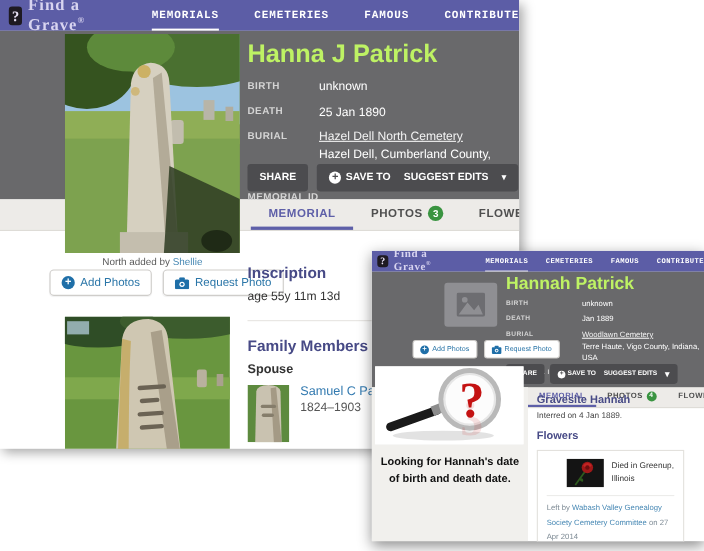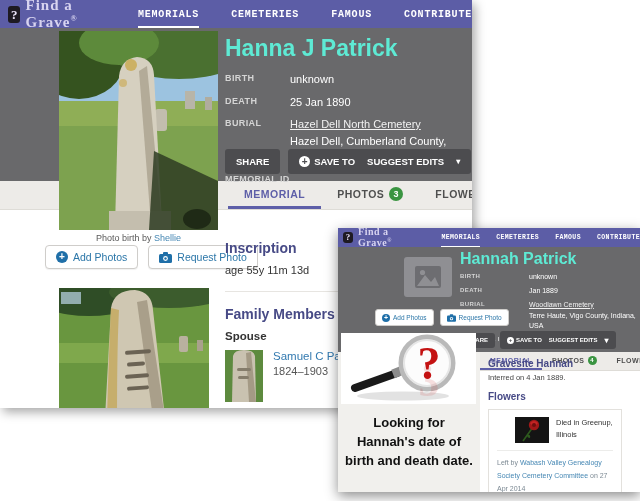--- a/index.html
+++ b/index.html
@@ -31,34 +31,34 @@
   .win-ovl  .nav-item { font-size:6.5px; letter-spacing:.4px; padding-top:1px; border-bottom-width:1.5px; }
   .nav-item.active { border-bottom-color:#ffffff; }
 
   
   .gray-header { position:relative; background:#69696b; }
   .win-main .gray-header { height:153px; }
   .win-ovl  .gray-header { height:105px; }
   .head-col { position:absolute; }
   .win-main .head-col { left:225px; top:7px; width:242px; }
   .win-ovl  .head-col { left:122px; top:3px; width:176px; }
-  .mem-title { color:#5eead4; font-weight:bold; }
+  .mem-title { color:#bef264; font-weight:bold; }
   .win-main .mem-title { font-size:23px; margin-bottom:9px; }
   .win-ovl  .mem-title { font-size:16px; margin-bottom:4px; }
   .fact { display:flex; }
   .win-main .fact { margin-bottom:6px; }
   .win-ovl  .fact { margin-bottom:3px; }
   .fact-label { font-weight:bold; color:#d4d4d4; letter-spacing:.4px; flex-shrink:0; }
   .win-main .fact-label { width:65px; font-size:9px; padding-top:2px; }
   .win-ovl  .fact-label { width:69px; font-size:6px; padding-top:1px; }
   .fact-value { color:#ffffff; }
   .win-main .fact-value { font-size:11px; line-height:1.5; }
   .win-ovl  .fact-value { font-size:7px; line-height:1.55; }
   .wlink { color:#f2f2f2; text-decoration:underline; cursor:pointer; }
-  .actions { position:absolute; display:flex;align-items:center; }
+  .actions { position:absolute; display:flex; }
   .win-main .actions { left:225px; top:121px; gap:8px; }
   .win-ovl  .actions { left:122px; top:84px; gap:5px; }
   .act-btn, .act-group { background:#4c4c4f; color:#fff; font-weight:bold; border-radius:3px; display:flex; align-items:center; cursor:pointer; }
   .win-main .act-btn { font-size:9.5px; padding:7px 11px; }
   .win-ovl  .act-btn { font-size:6px; padding:4.5px 7px; }
   .win-main .act-group { font-size:9.5px; padding:7px 11px; gap:12px; }
   .win-ovl  .act-group { font-size:6px; padding:4.5px 7px; gap:7px; }
   .plus-circ { background:#fff; color:#4c4c4f; border-radius:50%; text-align:center; font-weight:bold; }
   .win-main .plus-circ { width:11px; height:11px; line-height:11px; font-size:10px; margin-right:4px; }
   .win-ovl  .plus-circ { width:7px; height:7px; line-height:7px; font-size:6px; margin-right:2px; }
@@ -94,21 +94,21 @@
   .spouse-name { font-size:11.5px; color:#337ab0; cursor:pointer; margin-bottom:3px; }
   .spouse-years { font-size:11px; color:#555; }
 
   
   .ph-box { position:absolute; left:66px; top:10px; width:48px; height:40px; background:#8f8f93; border-radius:3px; display:flex; align-items:center; justify-content:center; }
   .ovl-photo-btns { position:absolute; left:37px; top:62px; display:flex; gap:6px; }
   .pbtn-sm { background:#fff; border:1px solid #cfcdca; border-radius:3px; padding:3.5px 6px; font-size:6.5px; color:#2b76a8; display:flex; align-items:center; gap:3px; cursor:pointer; white-space:nowrap; }
   .pbtn-sm .icircle { background:#1f6fa8; color:#fff; width:8px; height:8px; border-radius:50%; line-height:8px; text-align:center; font-size:7px; font-weight:bold; }
   .ovl-leftcol { position:absolute; left:0; top:124px; width:142px; bottom:0; background:#f1f0ed; }
   .ovl-qphoto { position:absolute; left:3px; top:105px; width:135px; height:71px; background:#ffffff; z-index:3; cursor:pointer; }
-  .looking-text { position:absolute; left:6px; top:186px; width:130px; text-align:center; font-size:13px; font-weight:bold; color:#111; line-height:1.45; z-index:3; }
+  .looking-text { position:absolute; left:6px; top:186px; width:130px; text-align:center; font-size:10px; font-weight:bold; color:#111; line-height:1.45; z-index:3; }
   .ovl-rightcol { position:absolute; left:150px; top:130px; width:146px; }
   .sec-title-sm { font-size:10px; font-weight:bold; color:#474a86; margin-bottom:4px; }
   .sec-text-sm { font-size:7.5px; color:#444; margin-bottom:9px; }
   .flower-card { margin-top:7px; border:1px solid #e3e1dd; background:#fff; padding:7px 8px; width:134px; }
   .fc-row { display:flex; gap:7px;padding-left:18px; }
   .fc-img { width:34px; height:26px; flex-shrink:0; cursor:pointer; }
   .fc-msg { font-size:7.5px; color:#333; line-height:1.6; }
   .fc-div { border-top:1px solid #ececea; margin:7px 0 6px; }
   .fc-leftby { font-size:7px; line-height:1.85; color:#7d8a94; }
   .fc-leftby .society { color:#4788b4; cursor:pointer; }
@@ -192,21 +192,21 @@
         <path d="M60 45 Q62 28 78 26 Q94 27 95 44 L103 192 L56 196 Z" fill="#d6d0c0"></path>
         <path d="M88 35 L103 192 L92 194 L80 40 Z" fill="#b3ab98"></path>
         <circle cx="72" cy="34" r="6" fill="#c9a94e" opacity=".8"></circle>
         <circle cx="64" cy="52" r="4" fill="#c9a94e" opacity=".6"></circle>
         <rect x="50" y="180" width="62" height="19" fill="#c4beae"></rect>
         <path d="M95 120 L159 150 L159 199 L90 199 Z" fill="#2e3c22" opacity=".85"></path>
         <ellipse cx="138" cy="188" rx="14" ry="10" fill="#1f2a16"></ellipse>
       </svg>
     </div>
     <div class="photo-caption">
-      <span>Photo birth by</span>
+      <span>North added by</span>
       <span class="plink">Shellie</span>
     </div>
 
     <div class="photo-btn-row">
       <div class="pbtn">
         <span class="icircle">+</span>
         <span>Add Photos</span>
       </div>
       <div class="pbtn">
         <svg width="13" height="11" viewBox="0 0 13 11">

